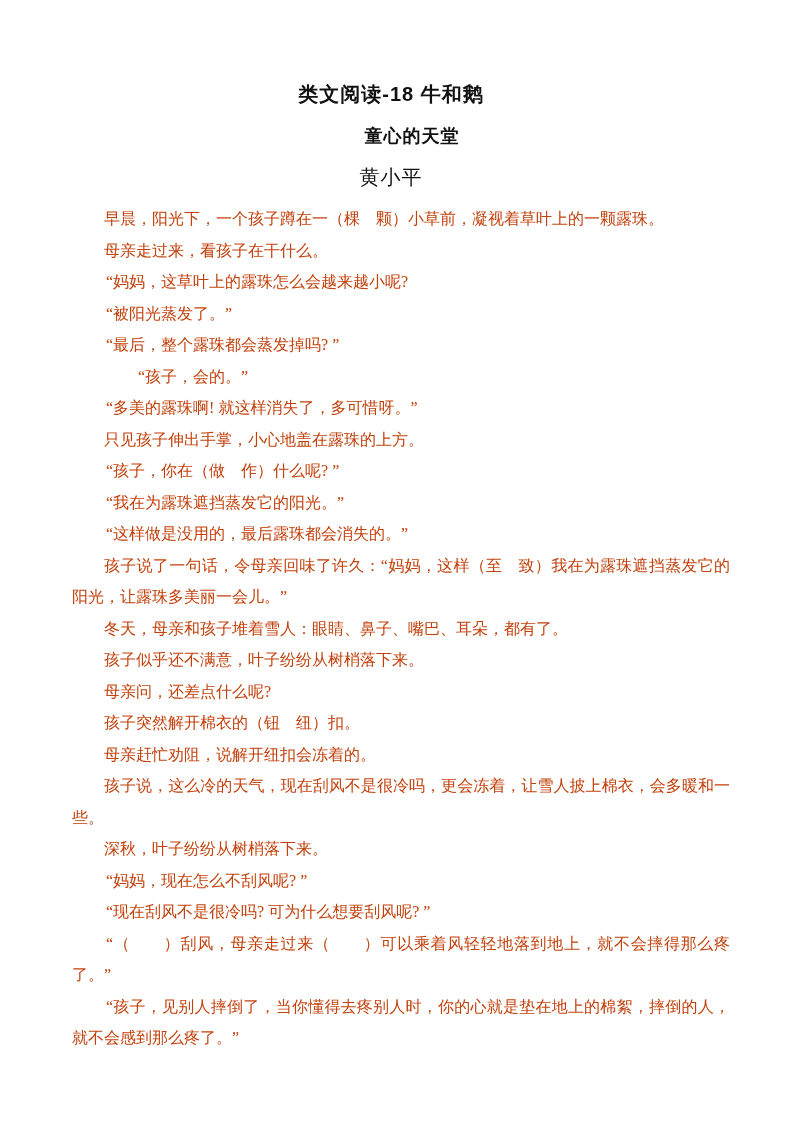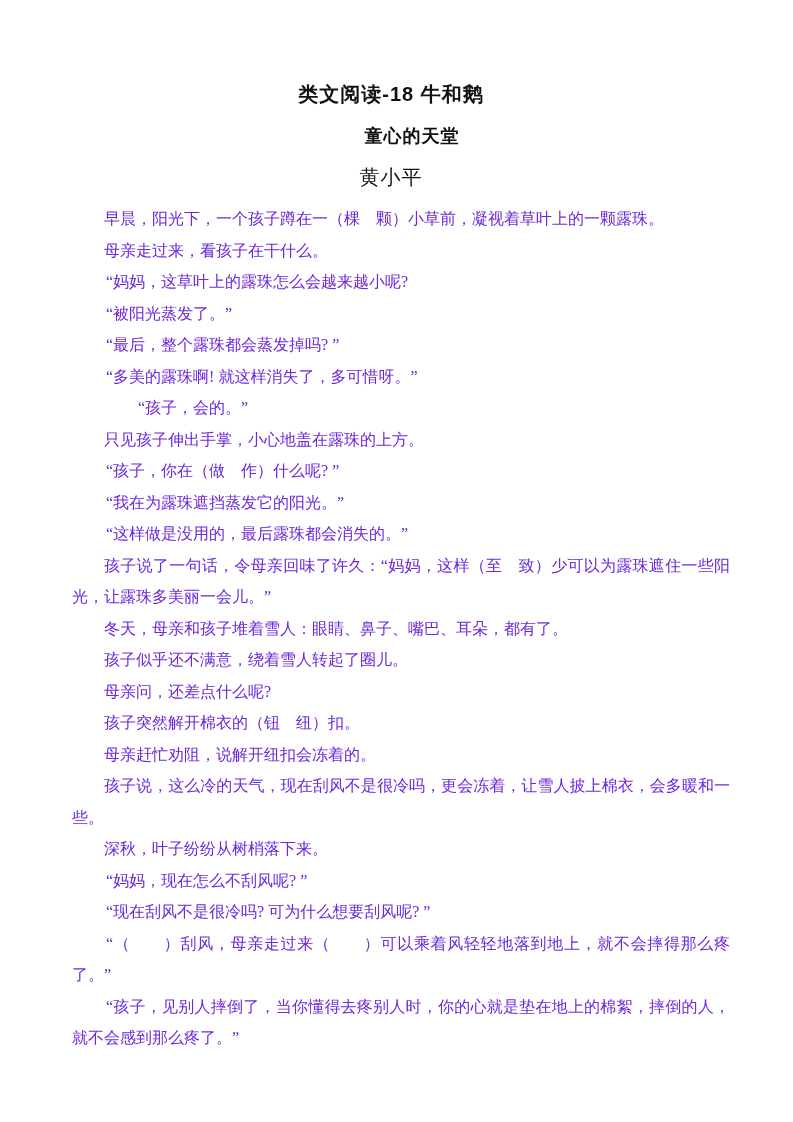--- a/index.html
+++ b/index.html
@@ -40,50 +40,50 @@
     line-height: 20px;
     letter-spacing: 1px;
   }
   .doc-body {
     margin-top: 16px;
     margin-left: 72px;
     width: 658px;
     font-size: 16px;
     line-height: 31.5px;
     text-align: justify;
-    color: #6d28d9;
+    color: #c2410c;
   }
   .para { text-indent: 32px; }
   .para.indent-quote { text-indent: 34px; }
   .para.indent-quote-deep { text-indent: 66px; }
 </style>
 </head>
 <body>
 
 <div class="page">
   <div class="doc-header">
     <h1 class="doc-title">类文阅读-18 牛和鹅</h1>
     <h2 class="doc-subtitle">童心的天堂</h2>
     <div class="doc-author">黄小平</div>
   </div>
   <div class="doc-body">
       <div class="para indent-para">早晨，阳光下，一个孩子蹲在一（棵　颗）小草前，凝视着草叶上的一颗露珠。</div>
       <div class="para indent-para">母亲走过来，看孩子在干什么。</div>
       <div class="para indent-quote">“妈妈，这草叶上的露珠怎么会越来越小呢?</div>
       <div class="para indent-quote">“被阳光蒸发了。”</div>
       <div class="para indent-quote">“最后，整个露珠都会蒸发掉吗? ”</div>
+      <div class="para indent-quote-deep">“孩子，会的。”</div>
       <div class="para indent-quote">“多美的露珠啊! 就这样消失了，多可惜呀。”</div>
-      <div class="para indent-quote-deep">“孩子，会的。”</div>
       <div class="para indent-para">只见孩子伸出手掌，小心地盖在露珠的上方。</div>
       <div class="para indent-quote">“孩子，你在（做　作）什么呢? ”</div>
       <div class="para indent-quote">“我在为露珠遮挡蒸发它的阳光。”</div>
       <div class="para indent-quote">“这样做是没用的，最后露珠都会消失的。”</div>
-      <div class="para indent-para">孩子说了一句话，令母亲回味了许久：“妈妈，这样（至　致）少可以为露珠遮住一些阳光，让露珠多美丽一会儿。”</div>
+      <div class="para indent-para">孩子说了一句话，令母亲回味了许久：“妈妈，这样（至　致）我在为露珠遮挡蒸发它的阳光，让露珠多美丽一会儿。”</div>
       <div class="para indent-para">冬天，母亲和孩子堆着雪人：眼睛、鼻子、嘴巴、耳朵，都有了。</div>
-      <div class="para indent-para">孩子似乎还不满意，绕着雪人转起了圈儿。</div>
+      <div class="para indent-para">孩子似乎还不满意，叶子纷纷从树梢落下来。</div>
       <div class="para indent-para">母亲问，还差点什么呢?</div>
       <div class="para indent-para">孩子突然解开棉衣的（钮　纽）扣。</div>
       <div class="para indent-para">母亲赶忙劝阻，说解开纽扣会冻着的。</div>
       <div class="para indent-para">孩子说，这么冷的天气，现在刮风不是很冷吗，更会冻着，让雪人披上棉衣，会多暖和一些。</div>
       <div class="para indent-para">深秋，叶子纷纷从树梢落下来。</div>
       <div class="para indent-quote">“妈妈，现在怎么不刮风呢? ”</div>
       <div class="para indent-quote">“现在刮风不是很冷吗? 可为什么想要刮风呢? ”</div>
       <div class="para indent-quote">“（　　）刮风，母亲走过来（　　）可以乘着风轻轻地落到地上，就不会摔得那么疼了。”</div>
       <div class="para indent-quote">“孩子，见别人摔倒了，当你懂得去疼别人时，你的心就是垫在地上的棉絮，摔倒的人，就不会感到那么疼了。”</div>
     </div>

